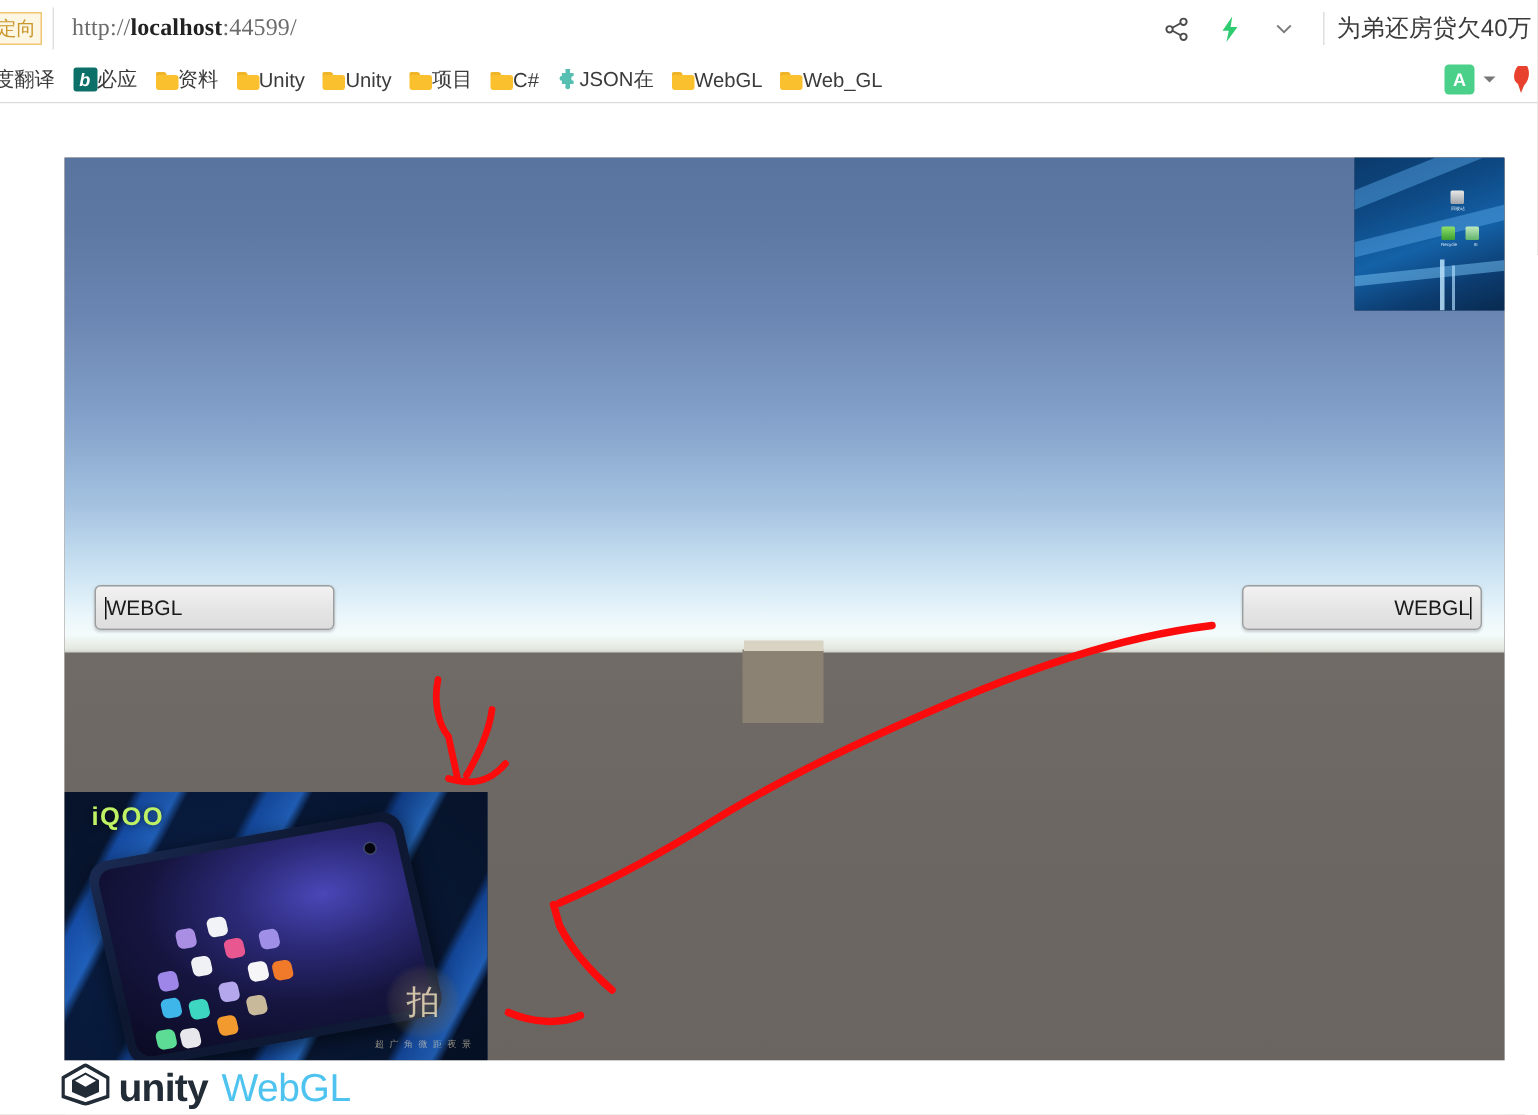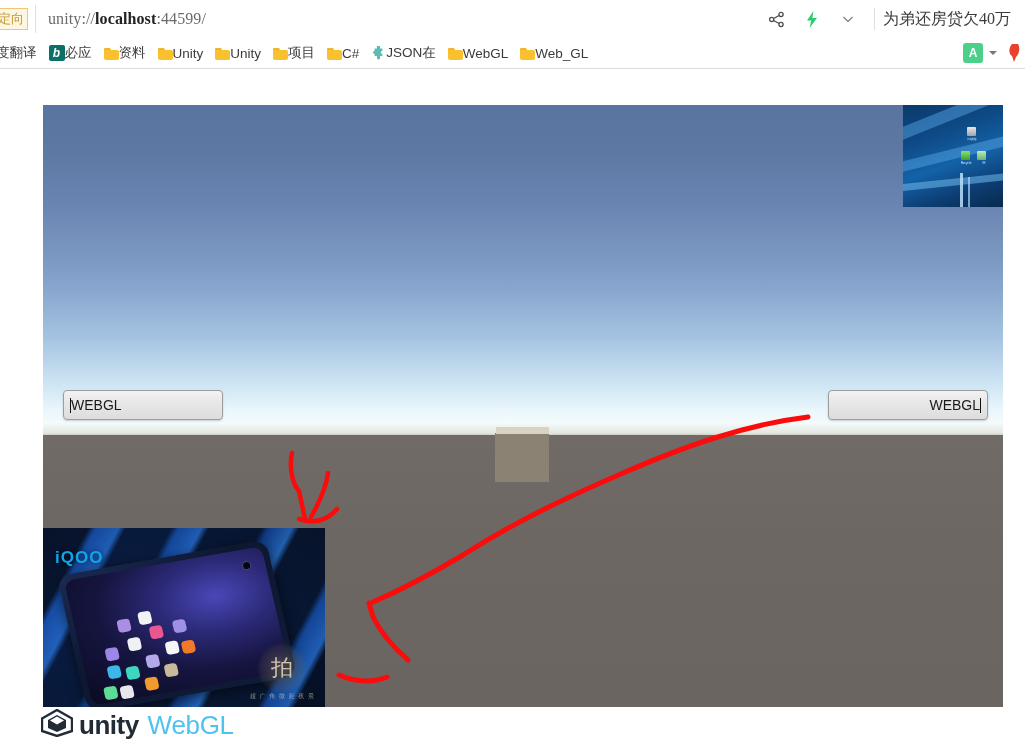--- a/index.html
+++ b/index.html
@@ -61,22 +61,20 @@
     white-space: nowrap;
     letter-spacing: 0.1px;
   }
   .url-text .host { color: #222222; font-weight: bold; }
 
   .addr-right {
     margin-left: auto;
     display: flex;
     align-items: center;
     height: 38px;
-    padding-right: 10px;
-    font-family: Liberation Serif, serif;
   }
 
   .addr-icon {
     width: 26px;
     height: 26px;
     display: flex;
     align-items: center;
     justify-content: center;
     margin: 0 5px;
   }
@@ -343,27 +341,26 @@
         #0a1d40 68%, #0a1d40 82%,
         #1a5cc8 84%, #2b7ef2 90%,
         #081735 92%, #081735 100%);
   }
   .pa-dark {
     position: absolute; left: 0; top: 0; width: 282px; height: 179px;
     background: radial-gradient(ellipse at 45% 55%, rgba(0,0,0,0.55) 0%, rgba(0,0,0,0.2) 45%, rgba(0,0,0,0.35) 100%);
   }
   .pa-logo {
     position: absolute;
-    left: 12px; top: 7px;
+    left: 18px; top: 7px;
     font-size: 17px;
     font-weight: bold;
     letter-spacing: 1px;
-    color: #0ea5e9;
+    color: #bef264;
     text-shadow: 0 0 5px rgba(0,0,0,0.6);
-    margin-top: 13px;
   }
   .pa-phone {
     position: absolute;
     left: 28px; top: 28px;
     width: 212px; height: 140px;
     background: linear-gradient(150deg, #1a2a52 0%, #0d1730 40%, #101b38 100%);
     border-radius: 14px;
     transform: rotate(-13deg) skewY(3deg);
     box-shadow: 0 3px 14px rgba(0,0,0,0.6);
     overflow: hidden;
@@ -522,21 +519,21 @@
 <body>
 
 <div class="browser">
 
   <div class="addressbar">
 
     <div class="redirect-badge">定向</div>
 
     <div class="url-divider"></div>
 
-    <div class="url-text"><span>unity://</span><span class="host">localhost</span><span>:44599/</span></div>
+    <div class="url-text"><span>http://</span><span class="host">localhost</span><span>:44599/</span></div>
 
     <div class="addr-right">
 
       <div class="addr-icon">
         <svg width="17" height="17" viewBox="0 0 17 17">
           <circle cx="13" cy="3.5" r="2.1" fill="none" stroke="#4a4a4a" stroke-width="1.3"></circle>
           <circle cx="3.7" cy="8.5" r="2.1" fill="none" stroke="#4a4a4a" stroke-width="1.3"></circle>
           <circle cx="13" cy="13.5" r="2.1" fill="none" stroke="#4a4a4a" stroke-width="1.3"></circle>
           <line x1="5.6" y1="7.5" x2="11.1" y2="4.5" stroke="#4a4a4a" stroke-width="1.3"></line>
           <line x1="5.6" y1="9.5" x2="11.1" y2="12.5" stroke="#4a4a4a" stroke-width="1.3"></line>

